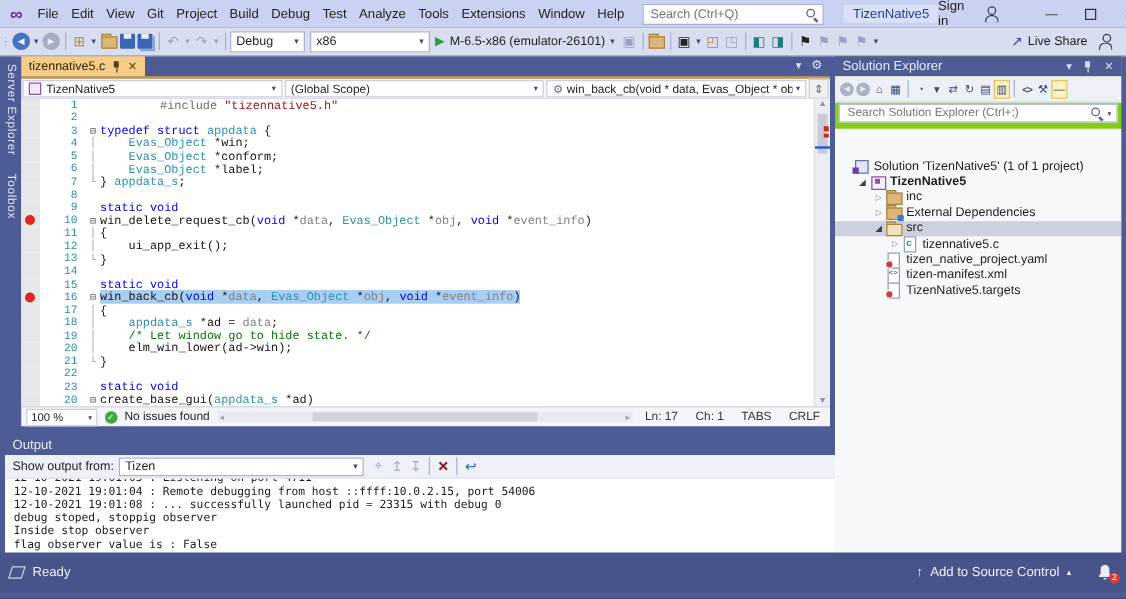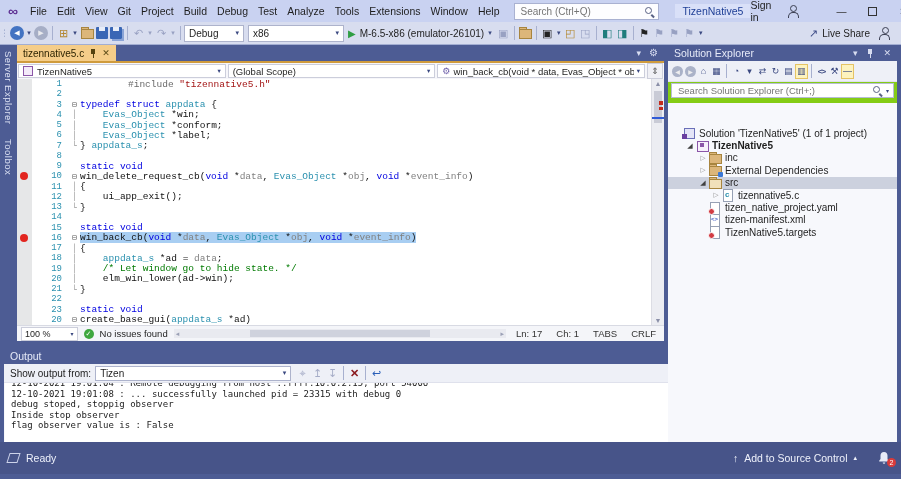--- a/index.html
+++ b/index.html
@@ -483,20 +483,21 @@
           <span class="tbi  dis">↥</span>
           <span class="tbi  dis">↧</span>
           <i class="tsep"></i>
           <span class="tbi red">✕</span>
           <i class="tsep"></i>
           <span class="tbi blue">↩</span>
         </span>
     </div>
     <div class="olog">
         <div id="olines">
+          <div class="oline">12-10-2021 19:01:03 : Listening on port 4711</div>
           <div class="oline">12-10-2021 19:01:04 : Remote debugging from host ::ffff:10.0.2.15, port 54006</div>
           <div class="oline">12-10-2021 19:01:08 : ... successfully launched pid = 23315 with debug 0</div>
           <div class="oline">debug stoped, stoppig observer</div>
           <div class="oline">Inside stop observer</div>
           <div class="oline">flag observer value is : False</div>
         </div>
       </div>
     <div class="ovscroll">
       <span class="arr" style="top:1px;">▲</span>
       <span class="ovthumb"></span>

